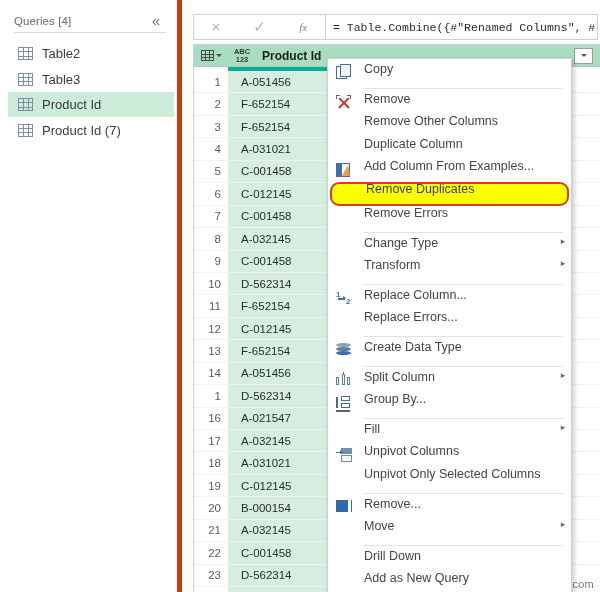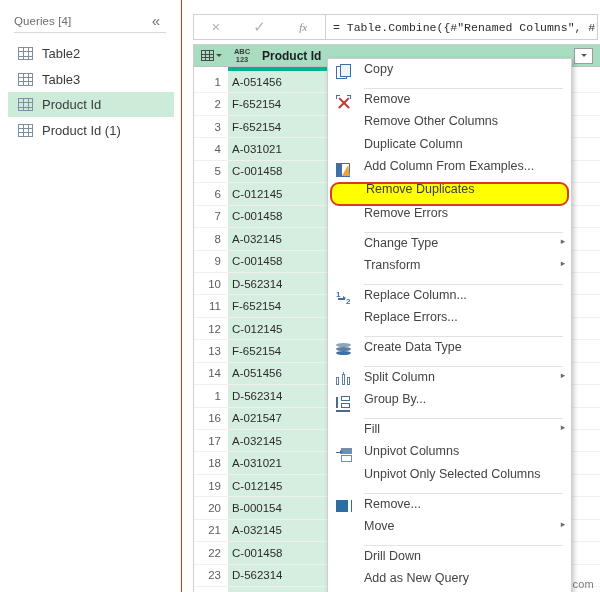--- a/index.html
+++ b/index.html
@@ -7,21 +7,21 @@
     width:600px;height:592px;
     background:#ffffff;
     font-family:"Liberation Sans", sans-serif;
     font-size:12px;color:#3b3b3b;
     overflow:hidden;position:relative;
   }
 
   
   #sidebar{
     position:absolute;left:0;top:0;width:182px;height:592px;
-    background:#ffffff;border-right:1px solid #c2410c;
+    background:#ffffff;border-right:5px solid #c2410c;
     box-sizing:border-box;
   }
   #queries-head{
     position:absolute;left:14px;top:14px;width:155px;height:20px;
   }
   #queries-title{
     font-size:11.5px;color:#6b6b6b;letter-spacing:.1px;
   }
   #collapse-btn{
     position:absolute;right:4px;top:-2px;width:18px;height:18px;
@@ -129,21 +129,21 @@
   .row{
     height:22.45px;display:flex;align-items:center;
     border-bottom:1px solid #f0f0f0;box-sizing:border-box;
   }
   .rnum{
     width:34px;text-align:right;padding-right:7px;box-sizing:border-box;
     font-size:11.5px;color:#5c5c5c;background:#fff;flex:0 0 auto;
   }
   .rval{
     width:151px;height:100%;background:#d6eee0;box-sizing:border-box;
-    padding-left:4px;font-size:11.5px;color:#2b2b2b;
+    padding-left:13px;font-size:11.5px;color:#2b2b2b;
     display:flex;align-items:center;flex:0 0 auto;
   }
   .rrest{flex:1;height:100%;background:#fff;}
 
   
   #ctx{
     position:absolute;left:327px;top:58px;width:245px;
     background:#ffffff;border:1px solid #cfcfcf;
     box-shadow:2px 2px 5px rgba(0,0,0,.22);
     box-sizing:border-box;padding:3px 0 4px 0;
@@ -270,21 +270,21 @@
           <i></i>
           <i class="v2"></i>
         </span>
         <span class="q-label">Product Id</span>
       </div>
       <div class="q-item" style="top: 117.5px;">
         <span class="q-icon">
           <i></i>
           <i class="v2"></i>
         </span>
-        <span class="q-label">Product Id (1)</span>
+        <span class="q-label">Product Id (7)</span>
       </div>
     </div>
 </div>
 
 <div id="fbar">
   <div id="fbtns">
     <div class="fbtn">×</div>
     <div class="fbtn">✓</div>
     <div class="fbtn fx">fx</div>
   </div>

